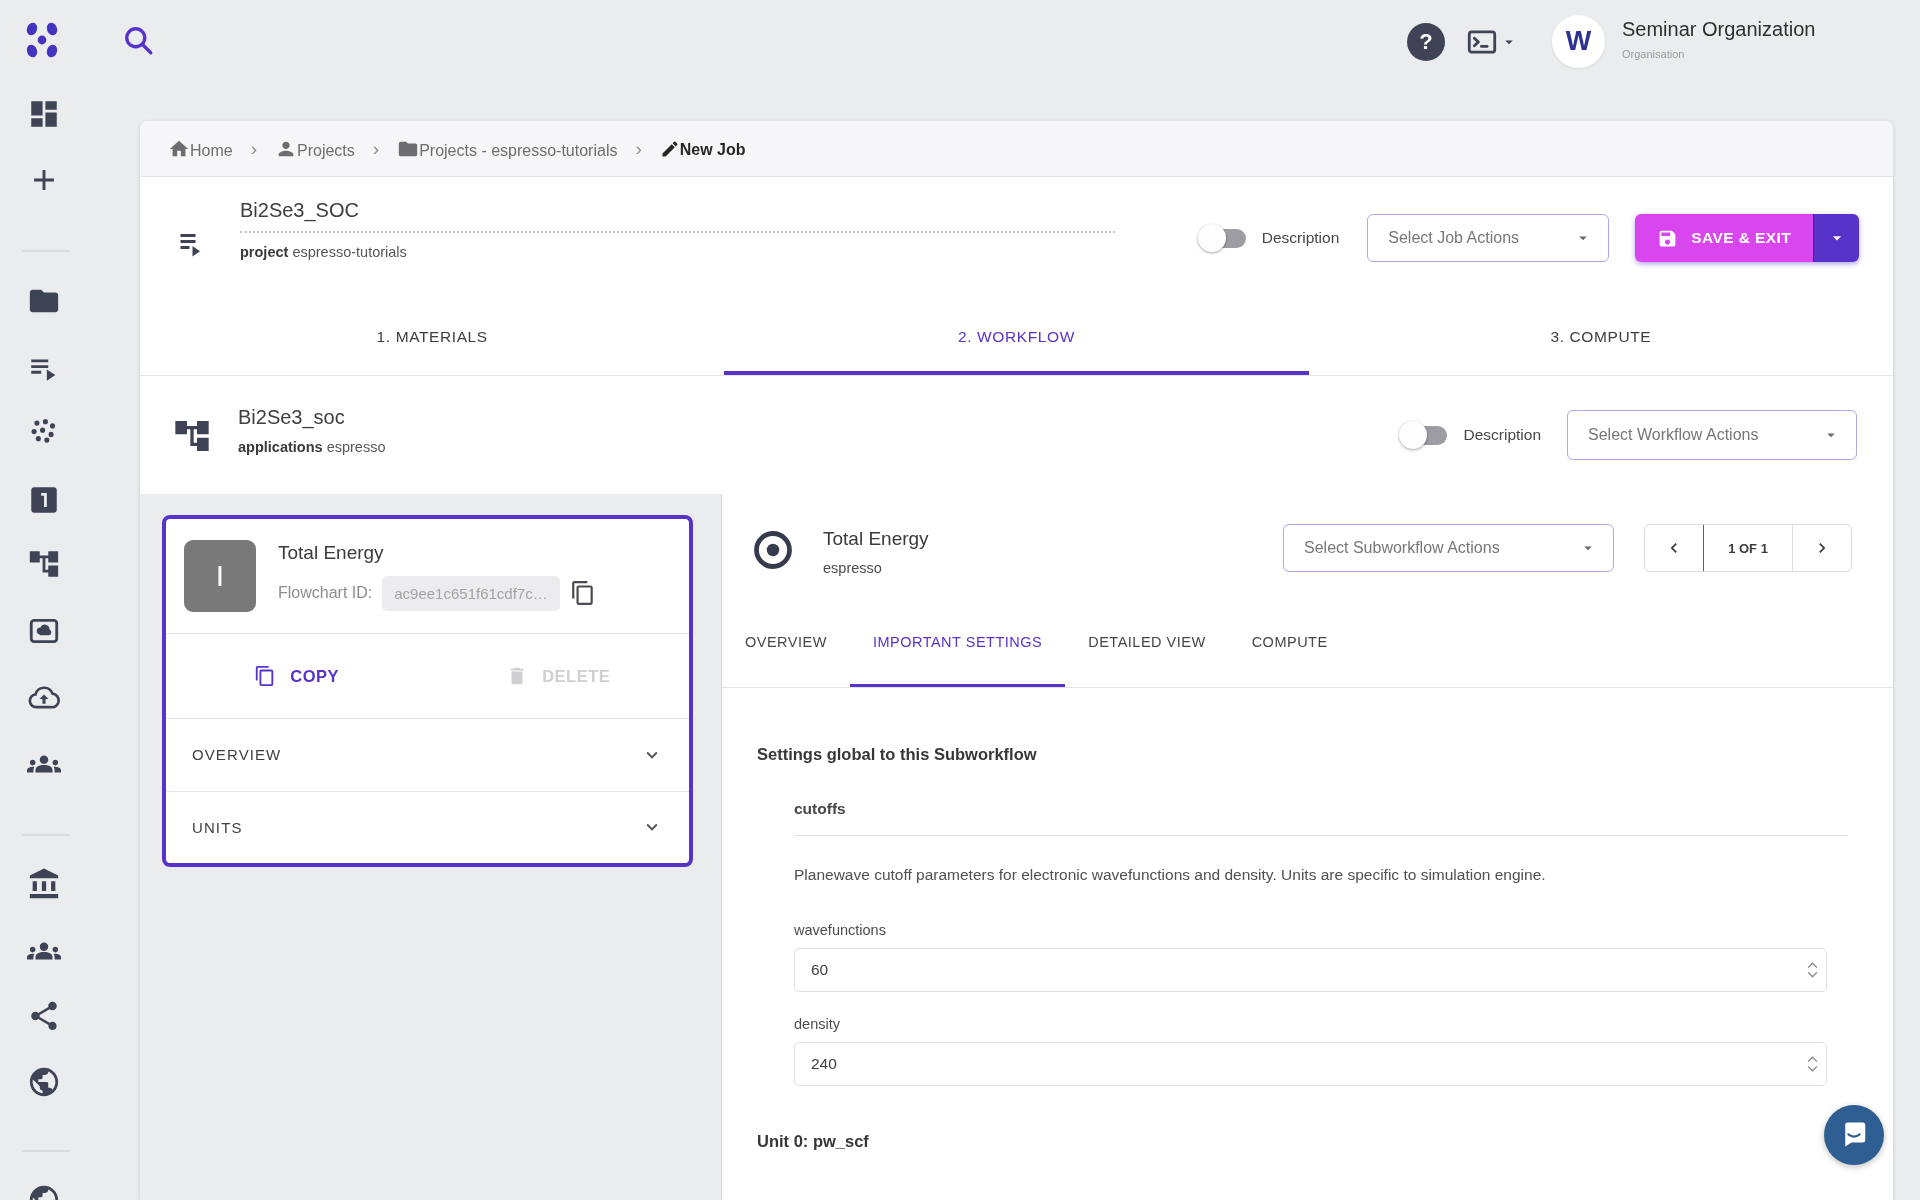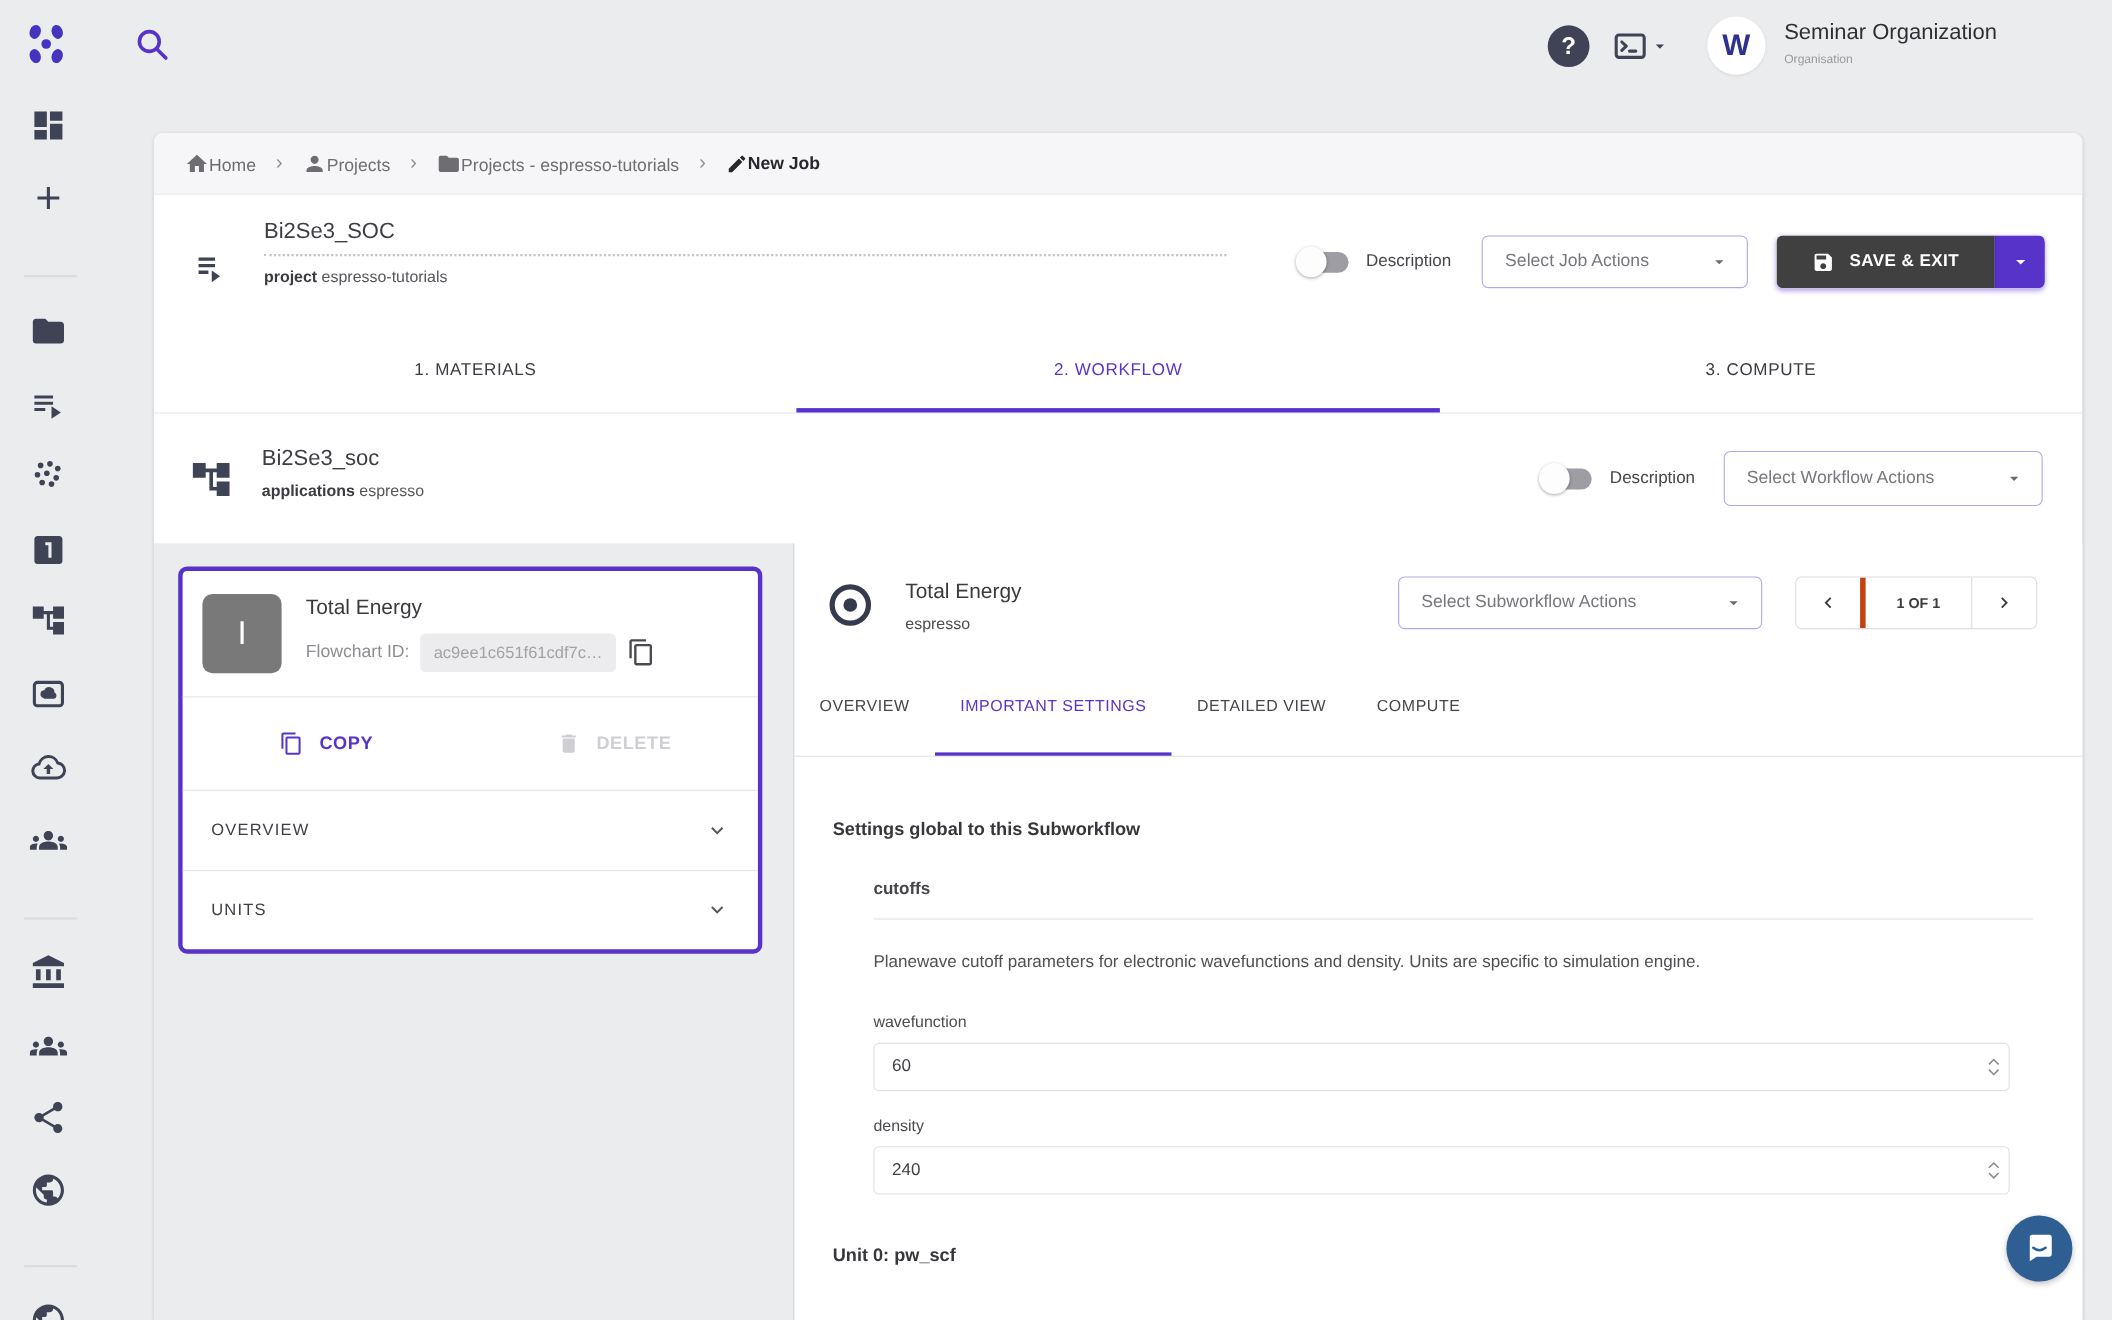--- a/index.html
+++ b/index.html
@@ -57,21 +57,21 @@
   .toggle-label { font-size:15.5px; color:#45454a; margin:0 0 0 16px; }
 
   
   .select-btn { height:48px; border:1px solid #b6a5ec; border-radius:6px; background:#fff;
     display:flex; align-items:center; justify-content:space-between; padding:0 16px 0 20px;
     font-size:16px; color:#76767c; cursor:pointer; }
 
   
   .save-btn { display:flex; height:48px; border-radius:6px; overflow:hidden; cursor:pointer;
     box-shadow:0 2px 5px rgba(87,51,201,.45); }
-  .save-main { background:#404040; display:flex; align-items:center; gap:13px; padding:0 32px;
+  .save-main { background:#d946ef; display:flex; align-items:center; gap:13px; padding:0 22px;
     color:#fff; font-size:15.5px; font-weight:bold; letter-spacing:.4px; }
   .save-caret { background:#5733c9; border-left:1px solid rgba(0,0,0,.28); width:46px;
     display:flex; align-items:center; justify-content:center; }
 
   
   .main-tabs { flex:0 0 77px; display:flex; border-bottom:1px solid #e6e6e8; }
   .main-tab { flex:1; display:flex; align-items:center; justify-content:center;
     font-size:15.5px; letter-spacing:.6px; color:#3c3c44; cursor:pointer; border-bottom:4px solid transparent; padding-top:4px; }
   .main-tab.active { color:#5733c9; border-bottom-color:#5733c9; }
 
@@ -112,22 +112,22 @@
   .settings-panel { flex:1; background:#fff; display:flex; flex-direction:column; min-width:0; }
   .sw-header { flex:0 0 106px; position:relative; }
   .sw-left { position:absolute; left:29px; top:34px; display:flex; align-items:flex-start; }
   .sw-title-col { margin-left:28px; }
   .sw-title { font-size:19px; color:#3a3a3f; }
   .sw-sub { margin-top:10px; font-size:14.5px; color:#4c4c51; }
   .sw-right { position:absolute; right:41px; top:30px; display:flex; align-items:center; gap:30px; }
   .sw-select { width:331px; height:48px; }
   .pager { display:flex; height:48px; border:1px solid #dddde0; border-radius:6px; background:#fff; overflow:hidden; }
   .pager-nav { width:58px; display:flex; align-items:center; justify-content:center; cursor:pointer; }
-  .pager-label { width:102px; display:flex; align-items:center; justify-content:center;
-    border-left:5px solid #c2410c; border-right:1px solid #dddde0; font-size:13px; font-weight:bold; color:#3a3a3f; }
+  .pager-label { width:90px; display:flex; align-items:center; justify-content:center;
+    border-left:1px solid #c2410c; border-right:1px solid #dddde0; font-size:13px; font-weight:bold; color:#3a3a3f; }
 
   .sw-tabs { flex:0 0 88px; display:flex; align-items:stretch; border-bottom:1px solid #e4e4e6; }
   .sw-tab { display:flex; align-items:center; padding:0 23px; font-size:14.5px; letter-spacing:.5px;
     color:#46464c; cursor:pointer; border-bottom:3px solid transparent; }
   .sw-tab.active { color:#5733c9; border-bottom-color:#5733c9; }
 
   .sw-content { flex:1; min-height:0; }
   .settings-heading { margin:57px 0 0 35px; font-size:16.5px; font-weight:bold; color:#36363b; }
   .setting-group { margin:36px 45px 0 72px; }
   .group-name { font-size:15.5px; font-weight:bold; color:#46464b; }
@@ -444,21 +444,21 @@
       </div>
 
       <div class="sw-content">
         <div class="settings-heading">Settings global to this Subworkflow</div>
 
         <div class="setting-group">
           <div class="group-name">cutoffs</div>
           <hr class="group-rule">
           <div class="group-desc">Planewave cutoff parameters for electronic wavefunctions and density. Units are specific to simulation engine.</div>
 
-          <div class="field-label">wavefunction</div>
+          <div class="field-label">wavefunctions</div>
           <div class="num-field">
             <input type="text" value="60" style="">
             <div class="spinner">
               <svg width="11" height="7" viewBox="0 0 12 8">
                   <path d="M1 7l5-5 5 5" fill="none" stroke="#8a8a8f" stroke-width="1.6"></path>
                 </svg>
               <svg width="11" height="7" viewBox="0 0 12 8">
                   <path d="M1 1l5 5 5-5" fill="none" stroke="#8a8a8f" stroke-width="1.6"></path>
                 </svg>
             </div>

